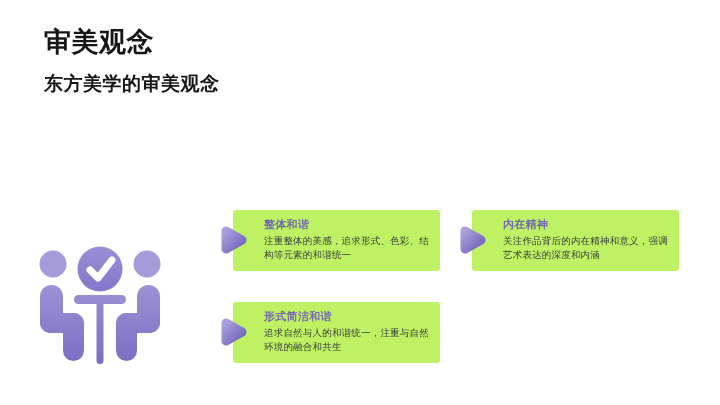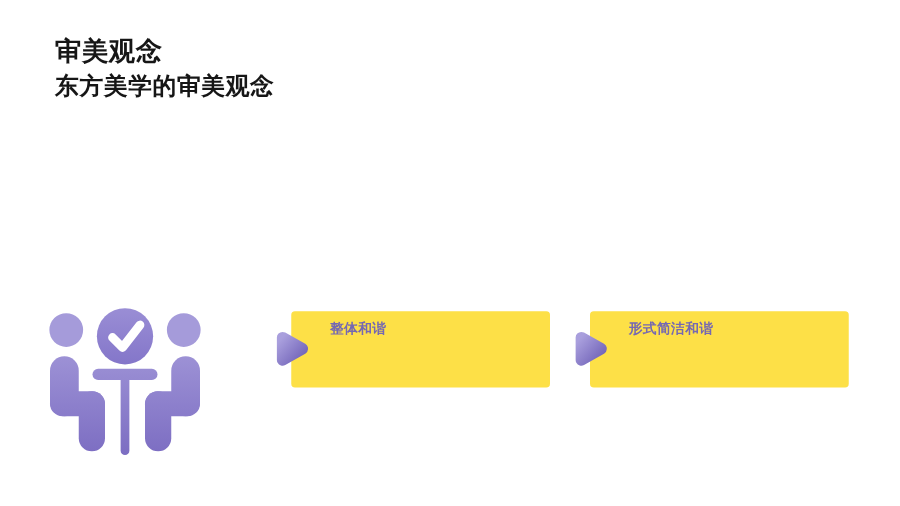--- a/index.html
+++ b/index.html
@@ -11,32 +11,32 @@
     position: relative;
   }
   .slide {
     position: absolute;
     width: 720px; height: 405px;
     background: #ffffff;
   }
   
   .header { position: absolute; left: 44px; top: 28px; }
   .page-title {
-    font-size: 21px;
+    font-size: 27px;
     font-weight: 800;
     color: #161616;
     line-height: 28px;
     letter-spacing: 0.5px;
   }
   .page-subtitle {
     font-size: 19px;
     font-weight: 800;
     color: #161616;
     line-height: 24px;
-    margin-top: 2px;
+    margin-top: 16px;
     letter-spacing: 0.5px;
   }
   .caption {
     position: absolute;
     left: 45px; top: 124px;
     font-size: 10.5px;
     color: #4c4c4c;
     letter-spacing: 0.5px;
   }
   
@@ -51,24 +51,23 @@
     left: 233px; top: 210px;
     display: grid;
     grid-template-columns: 207px 207px;
     column-gap: 32px;
     row-gap: 31px;
   }
   .card {
     position: relative;
     width: 207px;
     height: 61px;
-    background: #fde047;
+    background: #bef264;
     border-radius: 3px;
     padding: 7px 2px 0 31px;
-    margin-top: 39px;
   }
   .card-marker {
     position: absolute;
     left: -14px; top: 13px;
     width: 30px; height: 34px;
   }
   .card-title {
     font-size: 11px;
     font-weight: 700;
     color: #7568b2;
@@ -135,31 +134,46 @@
       <svg class="card-marker" viewBox="0 0 30 34">
         <defs>
             <linearGradient id="tg1" x1="0" y1="0" x2="1" y2="1">
           <stop offset="0" stop-color="#A99FDD"></stop>
               <stop offset="1" stop-color="#7163B8"></stop>
         </linearGradient>
           </defs>
         <path d="M7 8 L23 17 L7 26 Z" fill="url(#tg1)" stroke="url(#tg1)" stroke-width="9" stroke-linejoin="round"></path>
       </svg>
       <div class="card-title">整体和谐</div>
+      <div class="card-desc">注重整体的美感，追求形式、色彩、结构等元素的和谐统一</div>
     </div>
 
 
+    <div class="card">
+      <svg class="card-marker" viewBox="0 0 30 34">
+        <defs>
+            <linearGradient id="tg3" x1="0" y1="0" x2="1" y2="1">
+          <stop offset="0" stop-color="#A99FDD"></stop>
+              <stop offset="1" stop-color="#7163B8"></stop>
+        </linearGradient>
+          </defs>
+        <path d="M7 8 L23 17 L7 26 Z" fill="url(#tg3)" stroke="url(#tg3)" stroke-width="9" stroke-linejoin="round"></path>
+      </svg>
+      <div class="card-title">内在精神</div>
+      <div class="card-desc">关注作品背后的内在精神和意义，强调艺术表达的深度和内涵</div>
+    </div>
 
     <div class="card">
       <svg class="card-marker" viewBox="0 0 30 34">
         <defs>
             <linearGradient id="tg4" x1="0" y1="0" x2="1" y2="1">
           <stop offset="0" stop-color="#A99FDD"></stop>
               <stop offset="1" stop-color="#7163B8"></stop>
         </linearGradient>
           </defs>
         <path d="M7 8 L23 17 L7 26 Z" fill="url(#tg4)" stroke="url(#tg4)" stroke-width="9" stroke-linejoin="round"></path>
       </svg>
       <div class="card-title">形式简洁和谐</div>
+      <div class="card-desc">追求自然与人的和谐统一，注重与自然环境的融合和共生</div>
     </div>
 
   </div>
 </div>
 
 </body></html>

